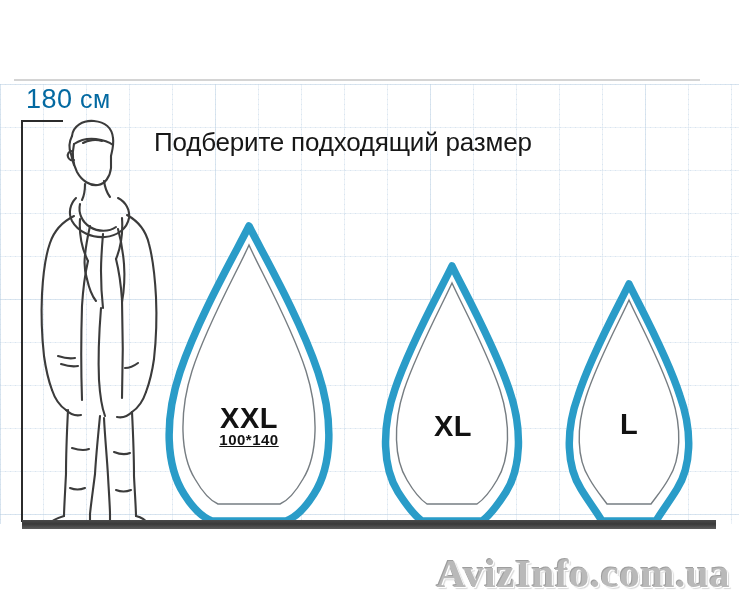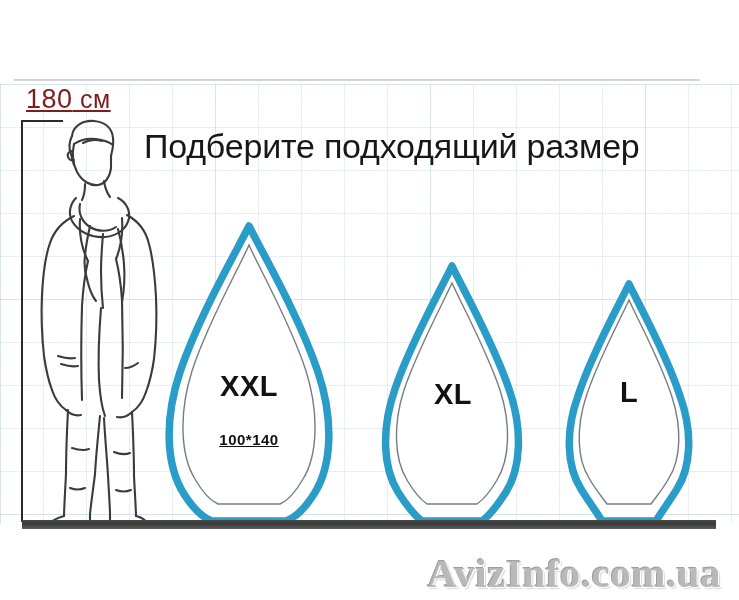--- a/index.html
+++ b/index.html
@@ -35,53 +35,52 @@
       repeating-linear-gradient(to right,  #000 0 1px, transparent 1px 43px),
       repeating-linear-gradient(to bottom, #000 0 1px, transparent 1px 43px);
     opacity:.38;
   }
   .toprule{
     position:absolute;left:14px;top:79px;width:686px;height:2px;
     background:#d4d4d4;
   }
   .height-label{
     position:absolute;left:26px;top:84px;
-    font-size:27px;color:#7f1d1d;letter-spacing:.5px;
+    font-size:27px;color:#0369a1;letter-spacing:.5px;
     white-space:nowrap;
-    text-decoration:underline;
   }
   .height-label .unit{font-size:25px;}
   .title{
-    position:absolute;left:144px;top:127px;
-    font-size:34px;color:#171717;
+    position:absolute;left:154px;top:127px;
+    font-size:26px;color:#171717;
     white-space:nowrap;letter-spacing:-0.2px;
   }
   .baseline{
     position:absolute;left:22px;top:520px;width:694px;height:9px;
     background:linear-gradient(to bottom,#4a4a4a 0%,#3a3a3a 45%,#5d5d5d 100%);
   }
   .bracket{
     position:absolute;left:21px;top:120px;width:42px;height:402px;
     border-left:2px solid #2b2b2b;
     border-top:2px solid #2b2b2b;
     box-sizing:border-box;
   }
   .figure{
     position:absolute;left:28px;top:118px;width:135px;height:406px;
   }
   .drops{position:absolute;left:0;top:0;width:739px;height:600px;}
   .droplabel{
     position:absolute;text-align:center;color:#121212;
     white-space:nowrap;
   }
-  .dl-size{font-size:29px;font-weight:bold;letter-spacing:.5px;}
+  .dl-size{font-size:29px;font-weight:bold;letter-spacing:.5px;margin-top:32px;}
   .dl-dims{font-size:15px;font-weight:bold;letter-spacing:.5px;text-decoration:underline;}
   .watermark{
     position:absolute;left:0;top:549px;width:739px;
-    text-align:right;padding-right:18px;box-sizing:border-box;
+    text-align:right;padding-right:9px;box-sizing:border-box;
     font-family:"Liberation Serif", serif;
     font-size:41px;font-weight:bold;
     color:#b9b9b9;
     text-shadow:1px 1px 0 #ffffff, 2px 2px 1px #d8d8d8, -1px -1px 0 #9e9e9e;
     letter-spacing:.5px;
   }
 </style>
 </head>
 <body>
 

